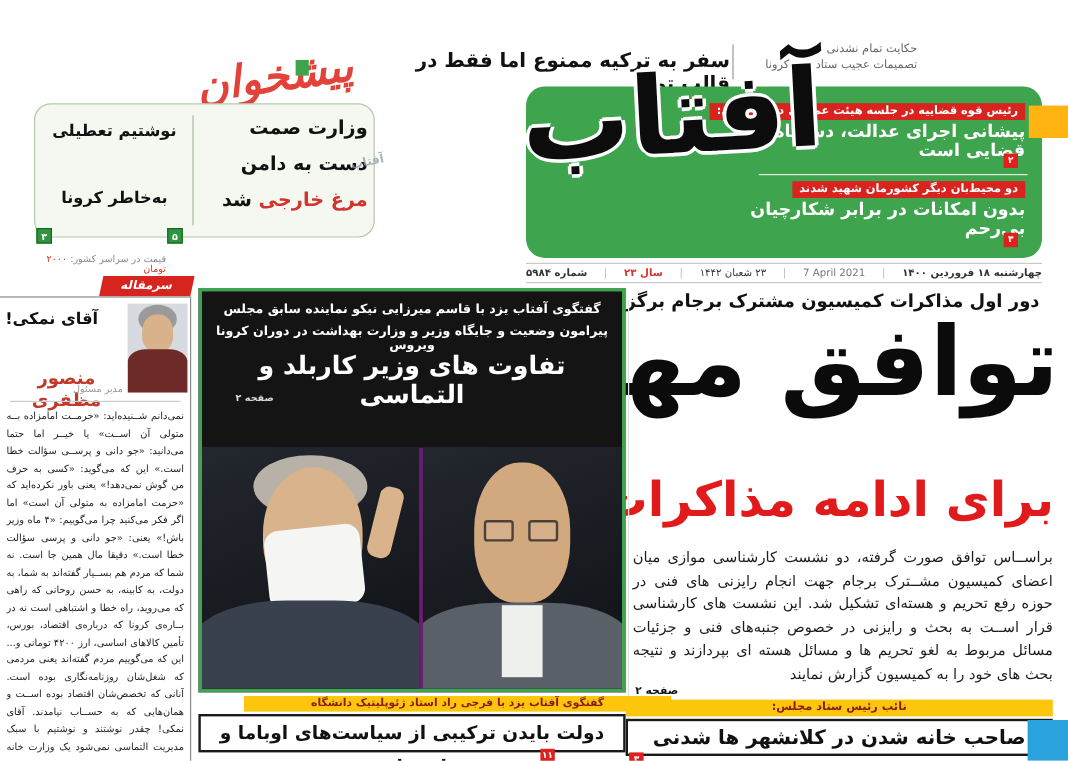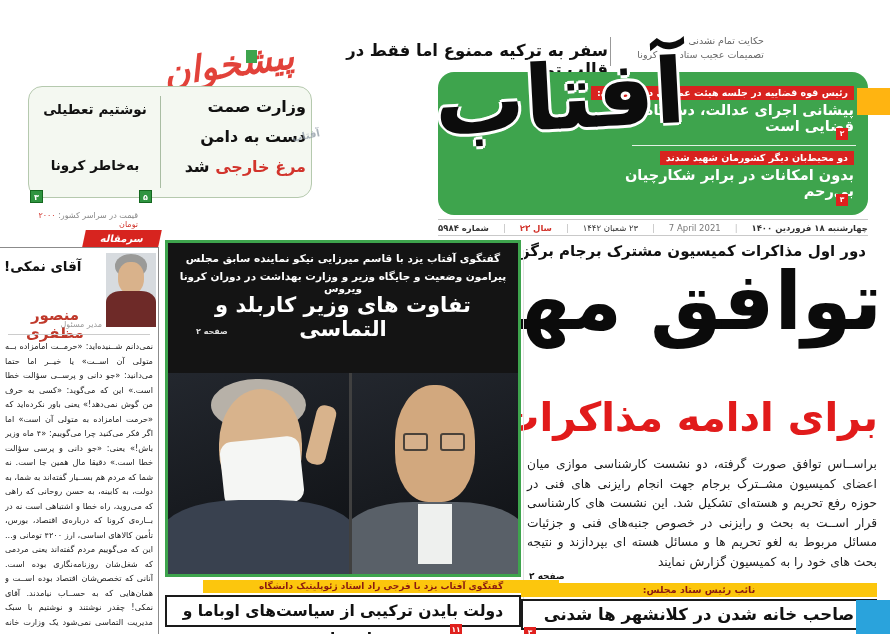--- a/index.html
+++ b/index.html
@@ -69,21 +69,21 @@
   .ybar { height:14px; background:#fcc60d; text-align:center; font-size:9.5px; font-weight:bold;
     color:#8a1a10; line-height:14px; }
   .hbox { border:2px solid #1a1a1a; background:#fff; text-align:center; font-weight:bold; color:#111; }
   #brs-bar { left:521px; top:583px; width:356px; }
   #brs-box { left:521px; top:599px; width:356px; height:31px; line-height:27px; font-size:16.5px; }
   #brs-num { left:524px; top:627px; }
   #corner-blue { left:856px; top:600px; width:34px; height:34px; background:#2aa3dc; }
   #colrule { left:523px; top:250px; width:1px; height:378px; background:#e3e3e3; }
 
   
-  #feat { left:165px; top:240px; width:356px; height:337px; border:3px solid #3ea44d; background:#404040; }
+  #feat { left:165px; top:240px; width:356px; height:337px; border:3px solid #3ea44d; background:#701a75; }
   #f-black { left:0; top:0; width:350px; height:130px; background:#141414; }
   .fl { left:0; width:350px; text-align:center; color:#fff; font-weight:bold; }
   #f-lead1 { top:9px; font-size:10.5px; }
   #f-lead2 { top:27px; font-size:10.5px; }
   #f-head { top:50px; font-size:21px; }
   #f-pref { left:28px; top:84px; font-size:8px; color:#ddd; font-weight:bold; }
   .photo { top:130px; height:201px; overflow:hidden; background:linear-gradient(160deg,#23272e,#0e1013); }
   #ph1 { left:0; width:181px; }
   #ph2 { left:184px; width:166px; }
   .hair1 { left:24%; top:3%; width:52%; height:26%; background:#b7b1a8; border-radius:50%; }

